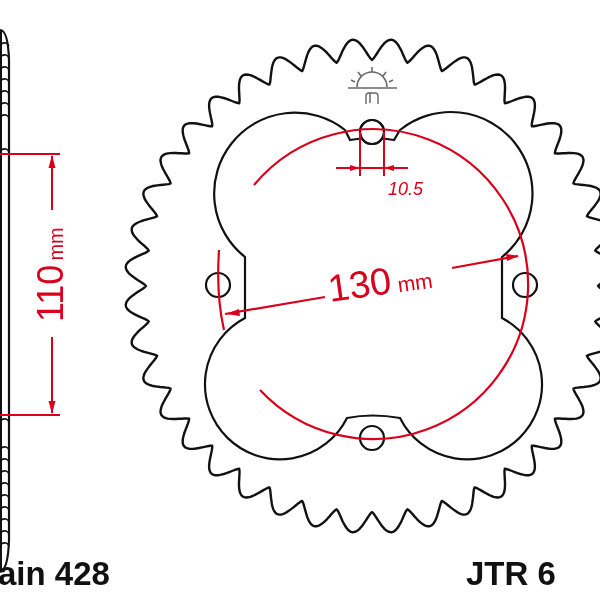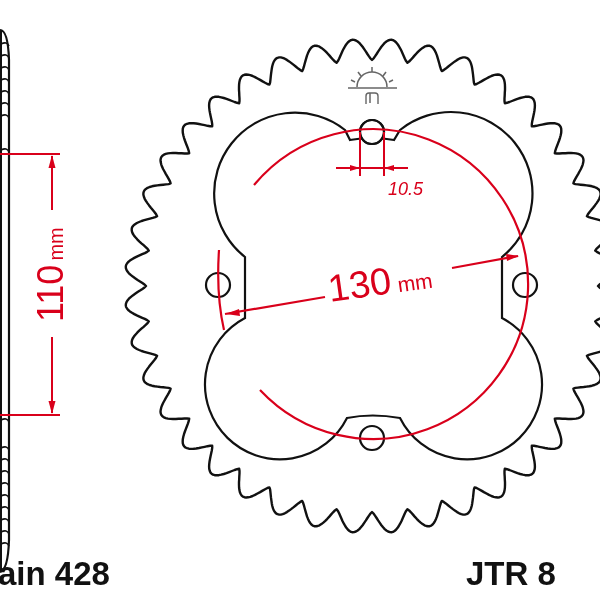--- a/index.html
+++ b/index.html
@@ -110,13 +110,13 @@
       <line x1="386" y1="72" x2="383" y2="76"></line>
       <line x1="351" y1="80" x2="355" y2="82"></line>
       <line x1="393" y1="80" x2="389" y2="82"></line>
       <path d="M 366 104 L 366 96 Q 366 93 369 93 L 375 93 Q 378 93 378 96 L 378 104" stroke-width="1.4"></path>
       <line x1="370" y1="93" x2="370" y2="103"></line>
     </g>
   </g>
 </svg>
 
 <div class="caption" style="left:-2px; top:557px;">ain 428</div>
-<div class="caption" style="left:466px; top:557px;">JTR 8</div>
+<div class="caption" style="left:466px; top:557px;">JTR 6</div>
 
 </body></html>

